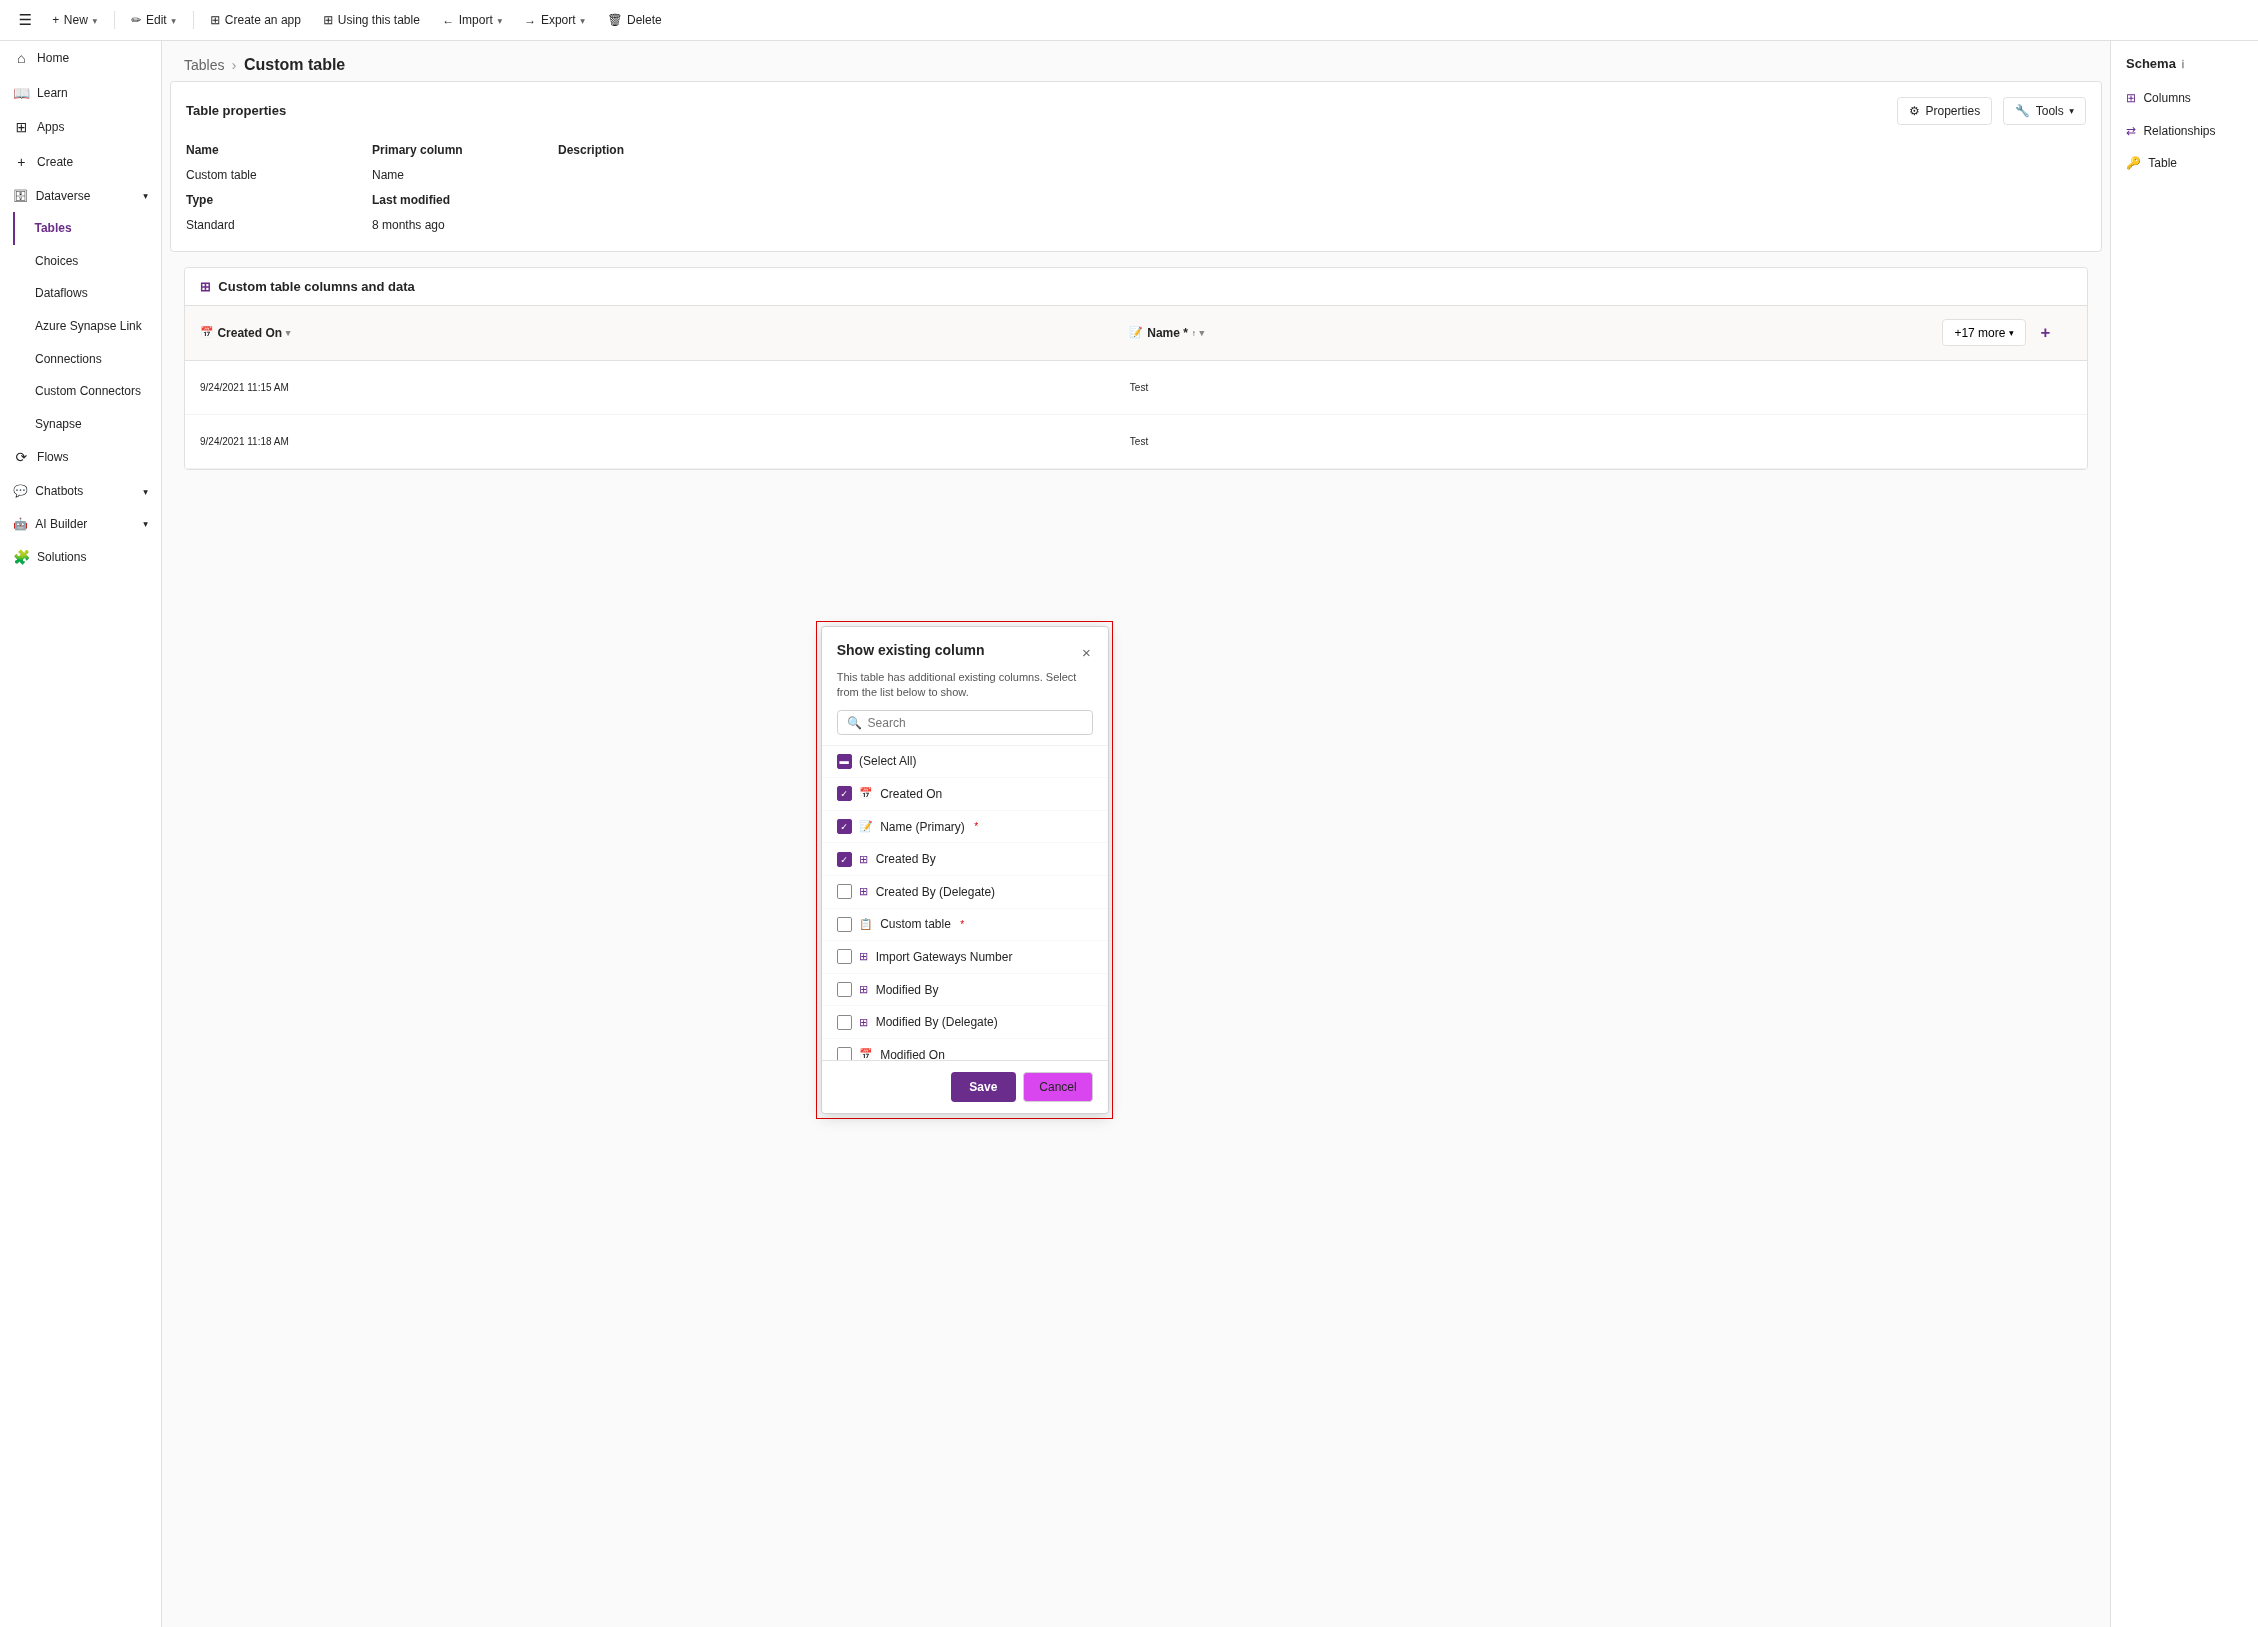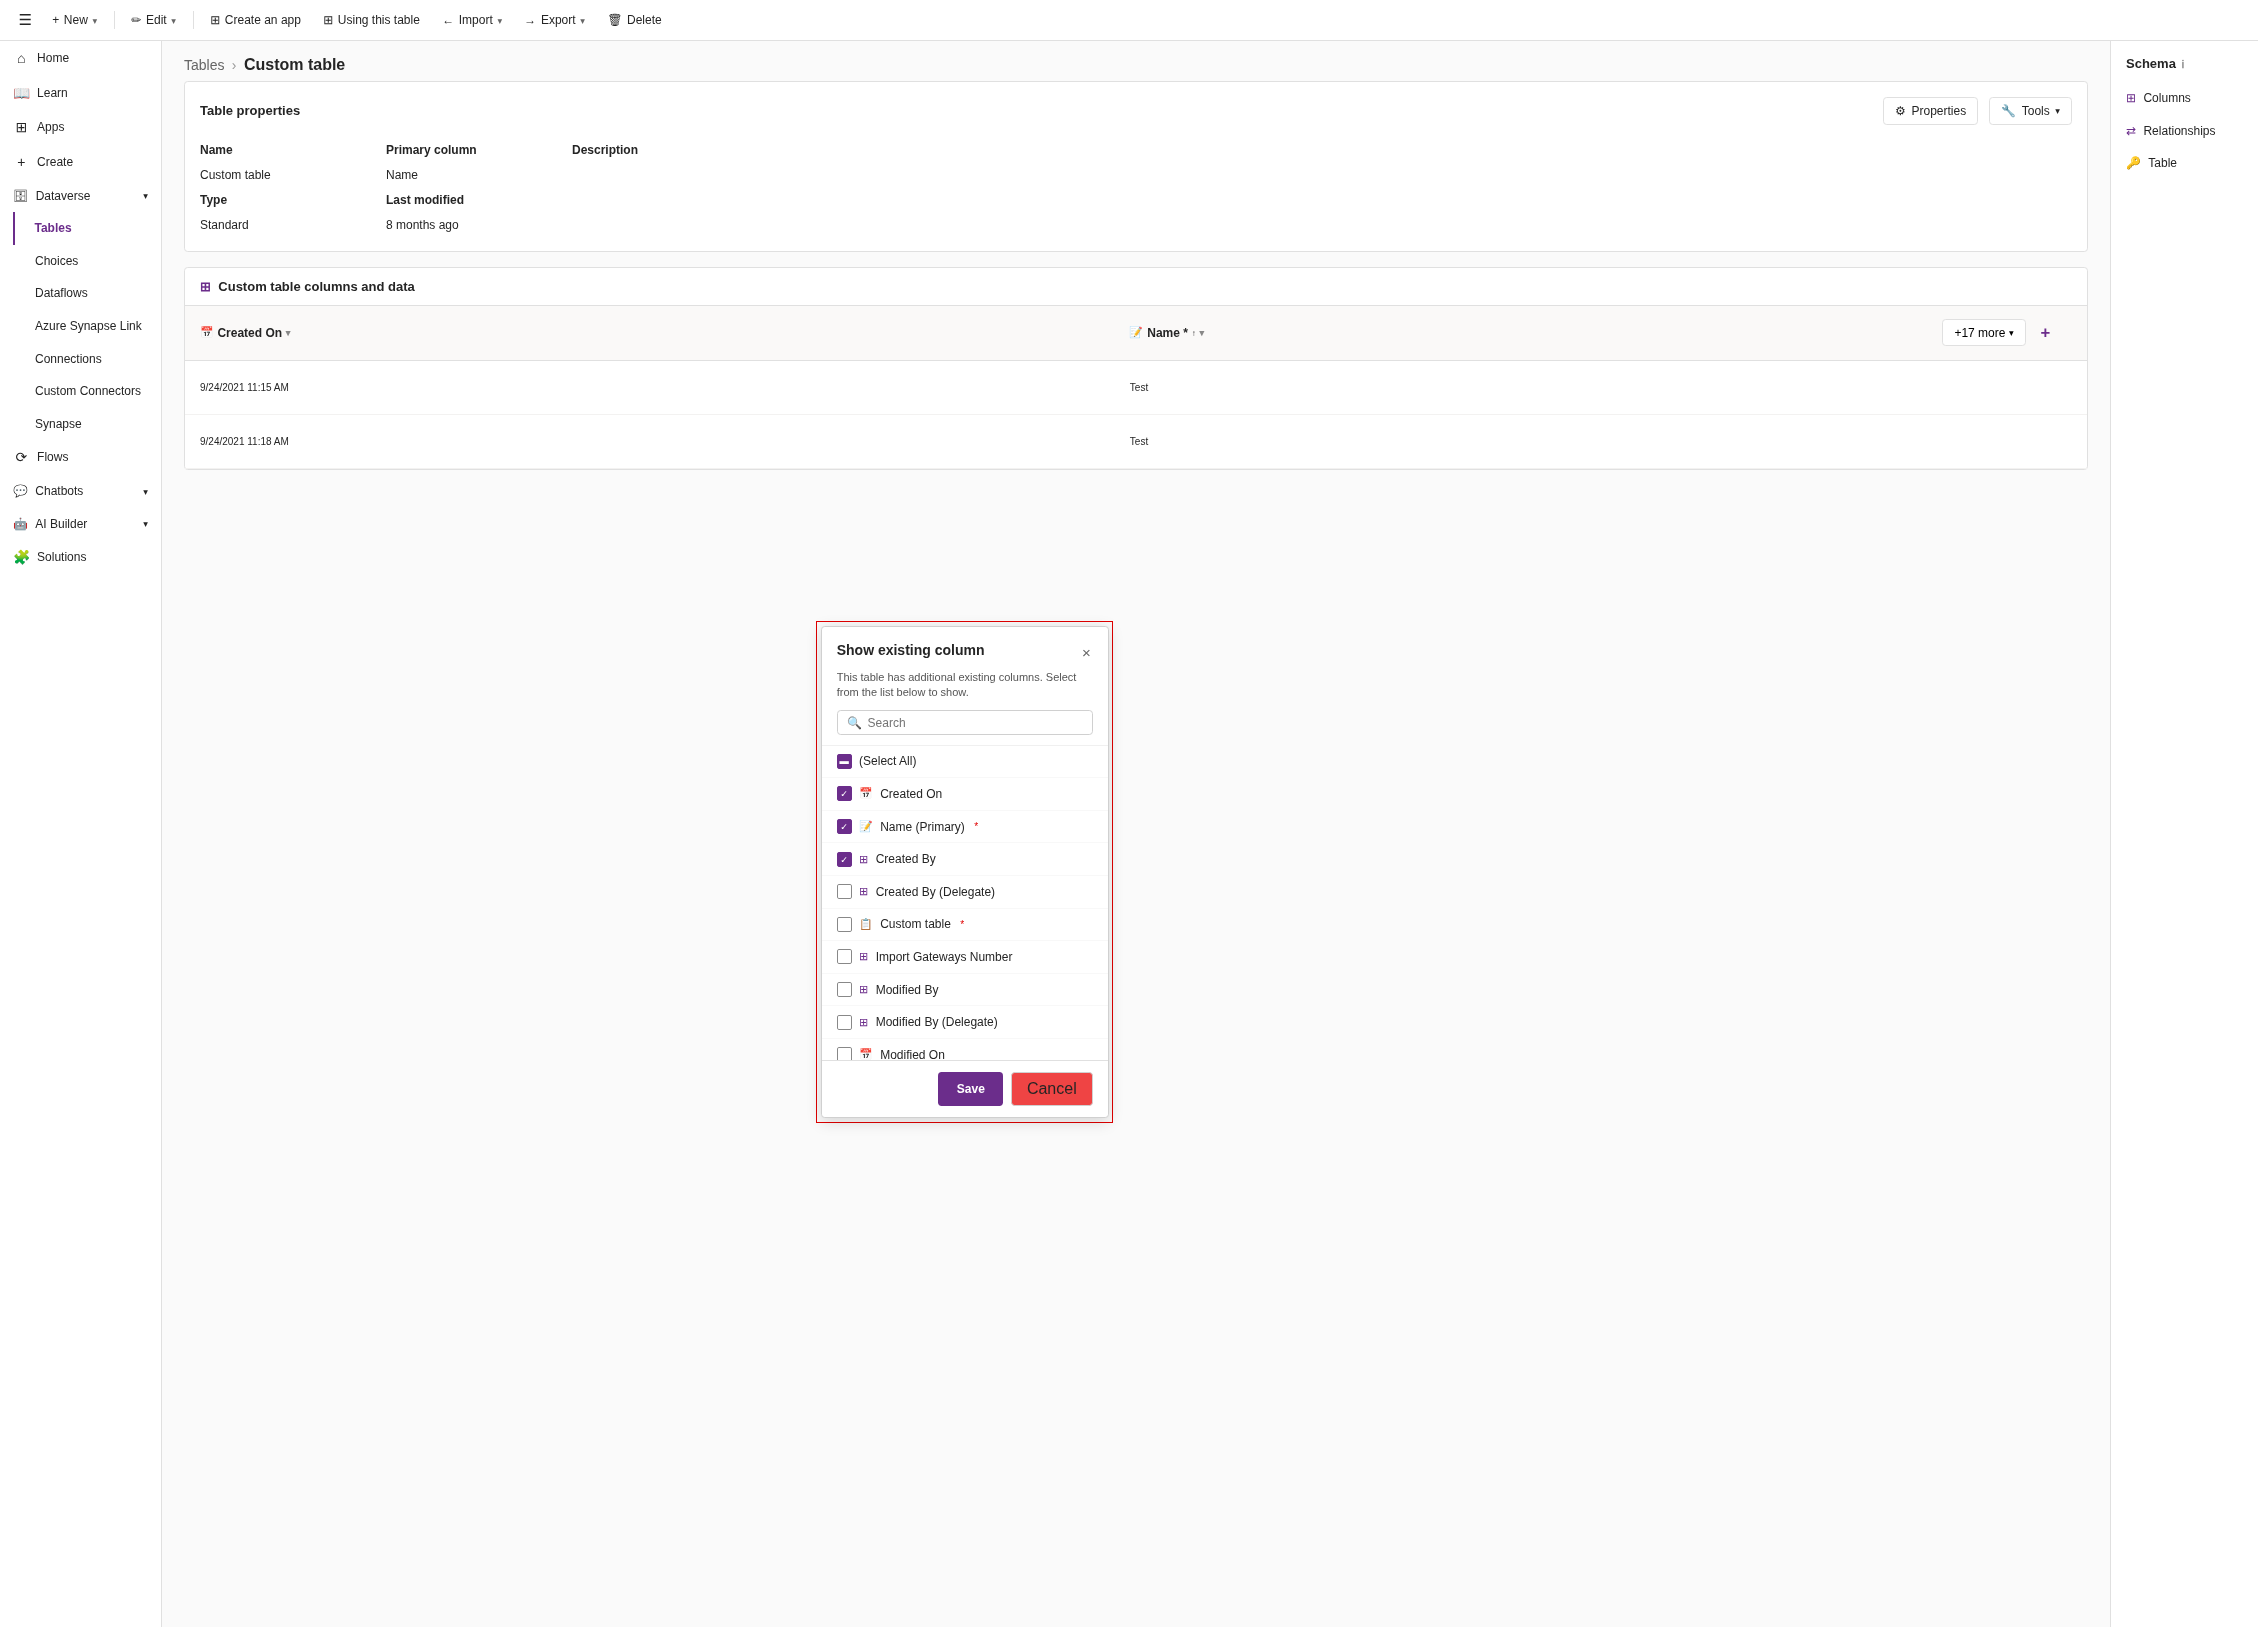--- a/index.html
+++ b/index.html
@@ -47,21 +47,21 @@
     .breadcrumb {
       display: flex; align-items: center; gap: 7.4px; padding: 15px 22px 7.4px;
       font-size: 14px;
     }
     .breadcrumb-link { color: #666; cursor: pointer; }
     .breadcrumb-sep { color: #999; }
     .breadcrumb-current { font-weight: 700; color: #252525; font-size: 16px; }
 
     
     .table-properties-card {
-      margin: 0 22px 15px; background: #fff; border: 0.9px solid #e0e0e0; border-radius: 3.7px; padding: 15px;
+      margin: 0 8px 15px; background: #fff; border: 0.9px solid #e0e0e0; border-radius: 3.7px; padding: 15px;
     }
     .card-header {
       display: flex; align-items: center; justify-content: space-between; margin-bottom: 15px;
     }
     .card-title { font-size: 13px; font-weight: 600; }
     .card-actions { display: flex; align-items: center; gap: 11px; }
     .card-action-btn {
       display: flex; align-items: center; gap: 5.6px; padding: 5.6px 11px;
       border: 0.9px solid #e0e0e0; background: #fff; cursor: pointer; font-size: 12px;
       border-radius: 3.7px; color: #252525;
@@ -156,22 +156,22 @@
     .required-star { color: #e00000; font-size: 10.2px; margin-left: 1.9px; }
     .dialog-footer {
       display: flex; justify-content: flex-end; gap: 7.4px; padding: 11px 15px;
       border-top: 0.9px solid #e0e0e0;
     }
     .btn-save {
       padding: 7.4px 18.6px; background: #6B2D8B; color: #fff; border: none;
       border-radius: 3.7px; cursor: pointer; font-size: 12px; font-weight: 600;
     }
     .btn-cancel {
-      padding: 7.4px 15px; background: #ef4444; color: #252525; border: 0.9px solid #d0d0d0;
-      border-radius: 3.7px; cursor: pointer; font-size: 16px;
+      padding: 7.4px 15px; background: #d946ef; color: #252525; border: 0.9px solid #d0d0d0;
+      border-radius: 3.7px; cursor: pointer; font-size: 12px;
     }
 
     
     .hamburger { font-size: 15px; cursor: pointer; padding: 7.4px; color: #252525; }
 
     
     .col-actions-row {
       display: flex; align-items: center; padding: 0 7.4px 0 7.4px; gap: 3.7px;
     }
   </style>

